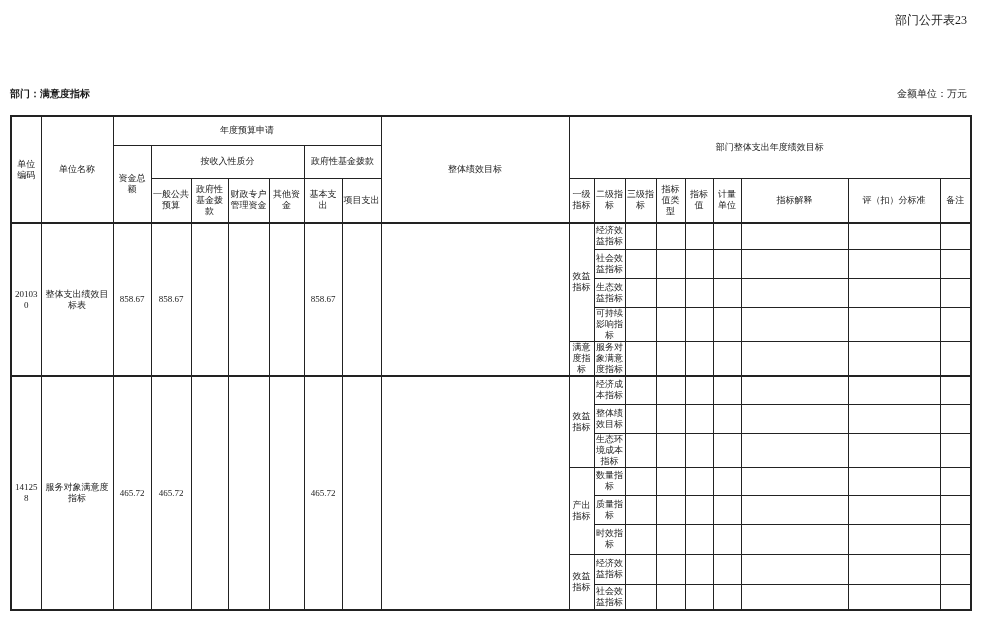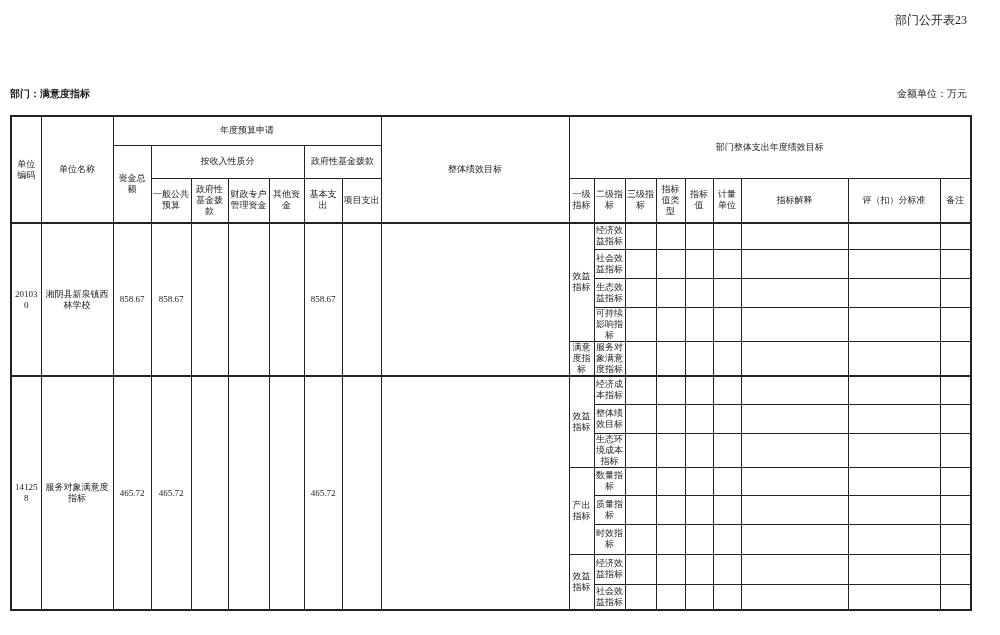--- a/index.html
+++ b/index.html
@@ -80,21 +80,21 @@
         <td>指标值</td>
         <td>计量单位</td>
         <td>指标解释</td>
         <td>评（扣）分标准</td>
         <td>备注</td>
       </tr>
     </thead>
     <tbody>
       <tr class="sep h26">
         <td rowspan="5" class="code">201030</td>
-        <td rowspan="5" class="name">湘阴县新泉镇西林学校</td>
+        <td rowspan="5" class="name">整体支出绩效目标表</td>
         <td rowspan="5" class="num">858.67</td>
         <td rowspan="5" class="num">858.67</td>
         <td rowspan="5" class="num"></td>
         <td rowspan="5" class="num"></td>
         <td rowspan="5" class="num"></td>
         <td rowspan="5" class="num">858.67</td>
         <td rowspan="5" class="num"></td>
         <td rowspan="5"></td>
         <td rowspan="4">效益指标</td>
         <td>经济效益指标</td>

